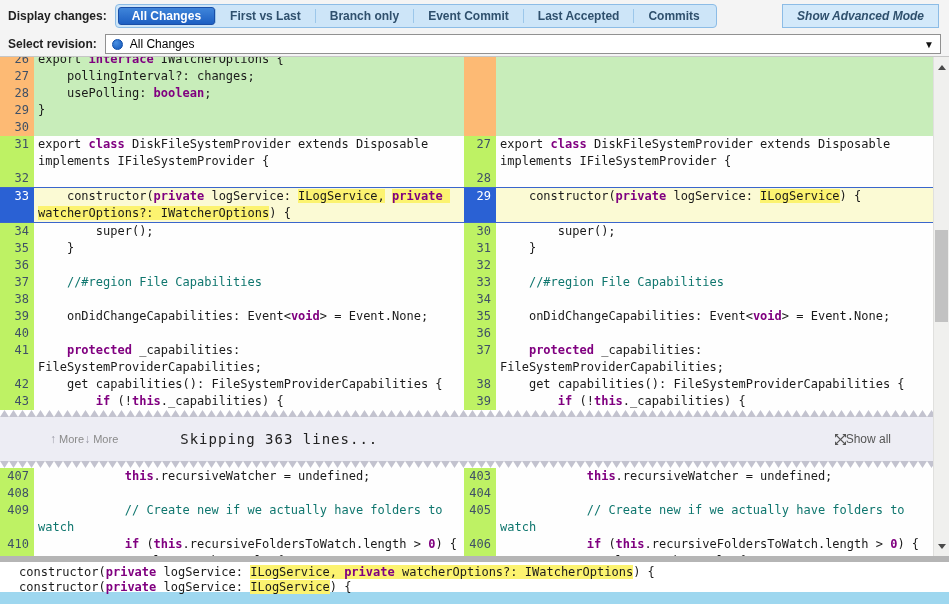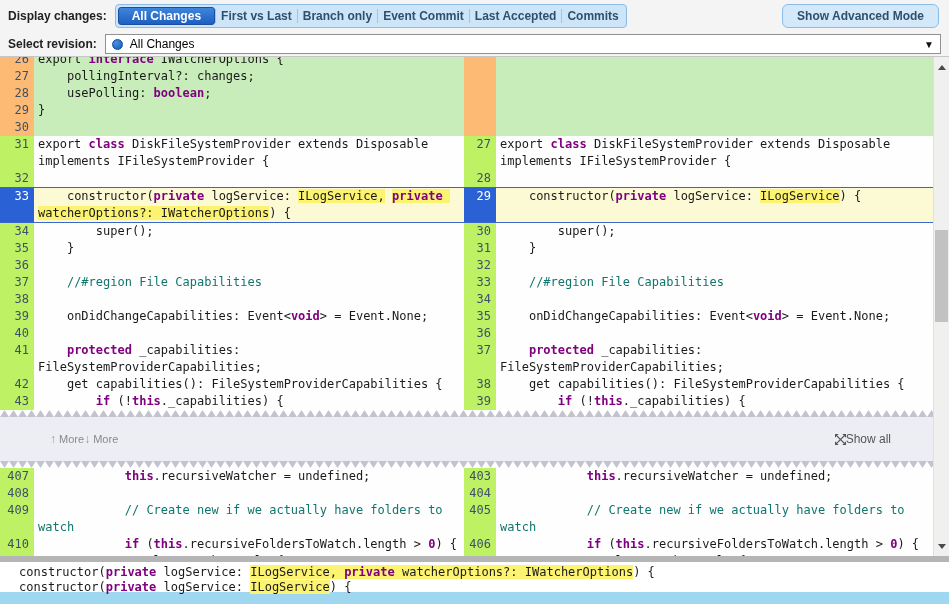--- a/index.html
+++ b/index.html
@@ -4,29 +4,29 @@
 <style>
   * { box-sizing: border-box; margin: 0; padding: 0; }
   html,body { width: 949px; height: 604px; overflow: hidden; background: #ffffff;
               font-family: "Liberation Sans", sans-serif; }
 
   
   .toolbar { height: 32px; background: #f4f4f4; display: flex; align-items: center; padding: 0 8px; }
   .tb-label { font-size: 12px; font-weight: bold; color: #222; margin-right: 8px; white-space: nowrap; }
   .mode-group { display: flex; align-items: stretch; background: #cde5f8; border: 1px solid #8cbce6;
                 border-radius: 4px; padding: 2px; height: 24px; }
-  .mode-btn { font-size: 12px; font-weight: bold; color: #2f506d; padding: 2px 5px; display: flex;
+  .mode-btn { font-size: 12px; font-weight: bold; color: #2f506d; padding: 2px 14px; display: flex;
               align-items: center; cursor: pointer; white-space: nowrap; }
   .mode-btn.sel { background: linear-gradient(#3f85da, #1d5fc2); color: #fff; border-radius: 3px;
                   border: 1px solid #1a4ea6; padding: 1px 13px; }
   .mode-sep { width: 1px; background: #9cc7ea; margin: 2px 0; }
   .spacer { flex: 1; }
   .adv-btn { font-size: 12px; font-weight: bold; color: #2f506d; background: #d3e9fa;
-             border: 1px solid #8cbce6; border-radius: 6px; padding: 4px 14px; margin-right: 2px;
-             cursor: pointer; white-space: nowrap; }
+             border: 1px solid #8cbce6; border-radius: 0; padding: 4px 14px; margin-right: 2px;
+             cursor: pointer; white-space: nowrap; font-style: italic; }
 
   
   .rev-row { height: 25px; background: #f4f4f4; display: flex; align-items: center; padding: 0 8px;
              border-bottom: 1px solid #c6c6c6; }
   .rev-label { font-size: 12px; font-weight: bold; color: #222; margin-right: 8px; white-space: nowrap; }
   .rev-select { flex: 1; height: 20px; background: #fff; border: 1px solid #919191; display: flex;
                 align-items: center; padding: 0 6px; cursor: pointer; }
   .rev-dot { width: 11px; height: 11px; border-radius: 50%;
              background: radial-gradient(circle at 35% 30%, #4a90e2, #1256b8); border: 1px solid #0f4da8;
              margin-right: 7px; flex: none; }
@@ -233,20 +233,21 @@
           <path d="M0 7 L4.5 0 L9 7 Z" fill="#c3c3cf"></path>
         </pattern>
       </defs>
       <rect width="100%" height="7" fill="url(#zigup)"></rect>
     </svg>
     <div class="skip-bar">
       <div class="more-stack">
         <span class="more-link"><span class="more-arrow">↑</span> <span>More</span></span>
         <span class="more-link"><span class="more-arrow">↓</span> <span>More</span></span>
       </div>
+      <span class="skip-text">Skipping 363 lines...</span>
       <span class="show-all">
         <svg width="11" height="11" viewBox="0 0 12 12">
           <path d="M0 0 h4 L0 4 Z M12 0 v4 L8 0 Z M0 12 v-4 L4 12 Z M12 12 h-4 L12 8 Z" fill="#555"></path>
           <path d="M2 2 L10 10 M10 2 L2 10" stroke="#555" stroke-width="1.4"></path>
         </svg>
         <span>Show all</span>
       </span>
     </div>
     <svg class="tear" xmlns="http://www.w3.org/2000/svg">
       <defs>

